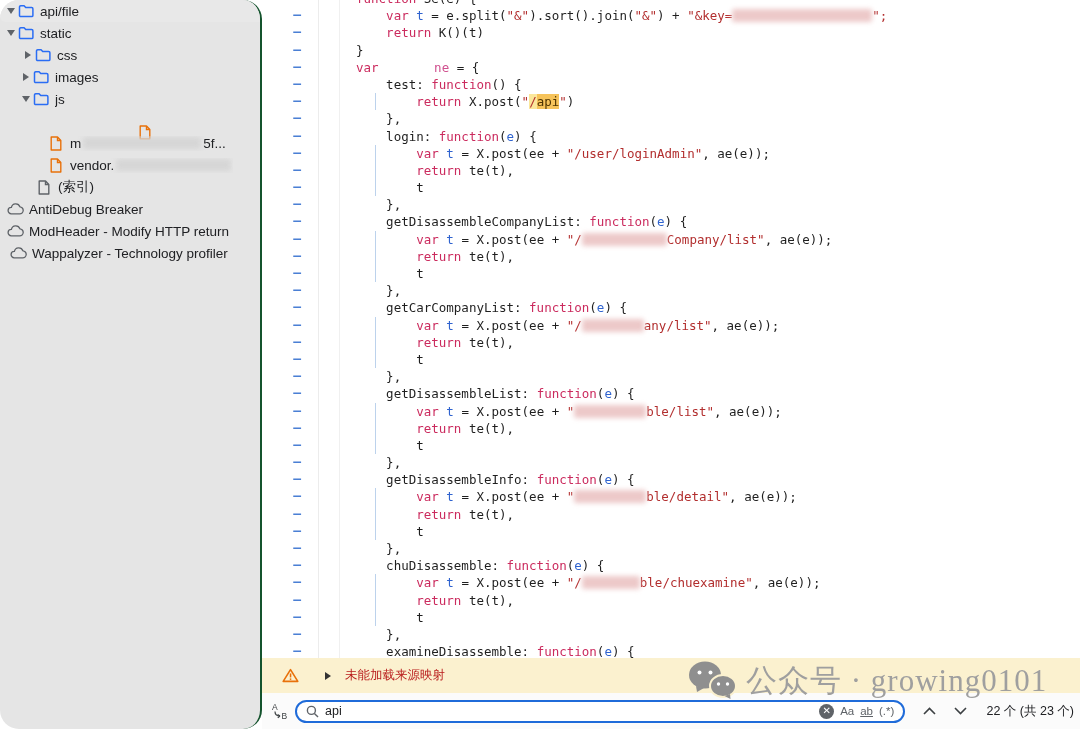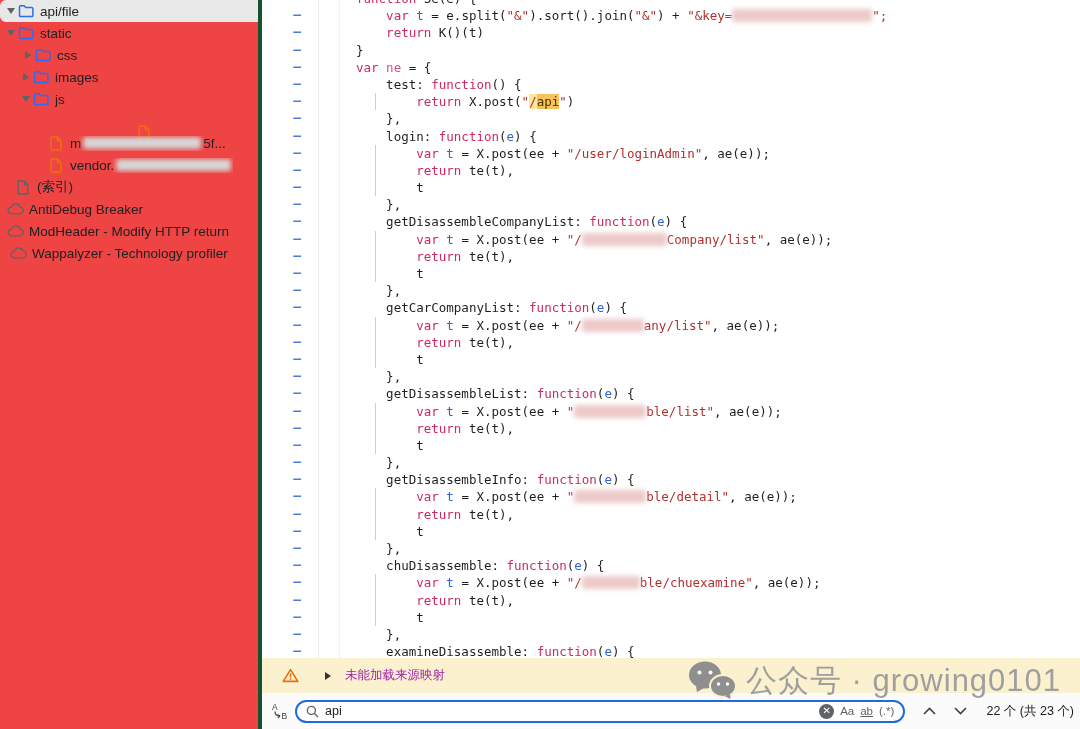--- a/index.html
+++ b/index.html
@@ -2,21 +2,21 @@
 <html><head>
 <meta charset="utf-8">
 <style>
   * { margin:0; padding:0; box-sizing:border-box; }
   html,body { width:1080px; height:729px; overflow:hidden; background:#ffffff;
               font-family:"Liberation Sans", sans-serif; }
   .app { position:relative; width:1080px; height:729px; background:#fff; }
 
   
   .sidebar { position:absolute; left:0; top:0; width:262px; height:729px;
-             background:#ef4444; border-right:4px solid #14532d; overflow:hidden; }
+             background:#e5e5e5; border-right:2px solid #14532d; overflow:hidden;border-radius:19px; }
   .tree-row { display:flex; align-items:center; height:22px; font-size:13.5px;
               color:#202124; white-space:nowrap; cursor:default; }
   .tree-row.selected { background:#e8e8e8; border-radius:6px 0 0 6px; }
   .arrow { width:13px; height:12px; display:inline-flex; align-items:center;
            justify-content:center; flex:0 0 13px; }
   .arrow.expanded::after { content:""; border-left:4.5px solid transparent;
            border-right:4.5px solid transparent; border-top:6px solid #5f6368; }
   .arrow.collapsed::after { content:""; border-top:4.5px solid transparent;
            border-bottom:4.5px solid transparent; border-left:6px solid #5f6368; }
   .tree-icon { width:18px; height:16px; margin-right:5px; flex:0 0 18px;
@@ -37,36 +37,36 @@
   .code { position:relative; padding-left:37px; flex:1; }
   .code-rule { position:absolute; left:20px; top:0; bottom:0;
                border-left:1px solid #f0f0f0; }
   .code-line { position:relative; height:17.2px; line-height:17.2px; white-space:pre;
                font-family:"DejaVu Sans Mono", monospace; font-size:12.5px; color:#1f1f1f; }
   .code-line.guide::before { content:""; position:absolute; left:calc(2ch + 4px);
                top:0; height:100%; border-left:1px solid #bcd2ec; }
   .kw   { color:#cb2b5e; }
   .str  { color:#b22e2e; }
   .def  { color:#2f63cf; }
-  .defp { color:#d0518f; }
+  .defp { color:#d0518f;margin-left:48px; }
   .pl   { color:#1f1f1f; }
   .hl1  { background:#fbe79b; color:#b22e2e; }
   .hl2  { background:#f6c35a; color:#4d3300; }
   .blur-pink { display:inline-block; height:13px; background:#edc9c9;
                filter:blur(2.5px); border-radius:2px; vertical-align:-2px; }
 
   
   .warning-bar { position:absolute; left:0; right:0; bottom:36px; height:35px;
                  background:#fbf1cf; display:flex; align-items:center;
                  padding-left:20px; gap:12px; }
   .warn-icon { width:17px; height:15px; flex:0 0 17px; }
   .disclosure { width:0; height:0; border-top:4.5px solid transparent;
                 border-bottom:4.5px solid transparent; border-left:6.5px solid #333;
                 display:inline-block; margin-left:14px; }
-  .warning-text { font-size:12.5px; color:#a21caf; margin-left:2px; }
+  .warning-text { font-size:12.5px; color:#b91c1c; margin-left:2px; }
 
   
   .search-bar { position:absolute; left:0; right:0; bottom:0; height:36px;
                 background:#fbfbfb; display:flex; align-items:center; padding:0 6px; }
   .replace-toggle { width:20px; height:20px; margin:0 5px 0 2px; flex:0 0 20px;
                     display:flex; align-items:center; justify-content:center; }
   .search-pill { width:627px; height:23px; border:2px solid #1f6bd9; border-radius:13px;
                  background:#fff; display:flex; align-items:center; padding:0 9px; gap:6px; }
   .search-pill input { border:none; outline:none; flex:1; font-size:12.5px;
                  color:#202124; background:transparent;
@@ -79,21 +79,21 @@
                justify-content:center; font-size:10px; line-height:1; }
   .nav-btn { width:16px; height:16px; margin-left:16px; display:flex;
              align-items:center; justify-content:center; }
   .result-count { margin-left:18px; font-size:12.5px; color:#202124; white-space:nowrap; }
 
   
   .watermark { position:absolute; left:688px; top:660px; display:flex;
                align-items:center; gap:8px; color:#9f9f9f; z-index:6;
                pointer-events:none; }
   .watermark-text { font-size:31px; letter-spacing:1px;
-                    font-family:Liberation Sans, sans-serif; }
+                    font-family:Liberation Serif, serif; }
 </style>
 </head>
 <body>
 
 <div class="app">
 
   <div class="sidebar">
       <div class="tree-row selected" style="padding-left: 4px;">
         <span class="arrow expanded"></span>
         <span class="tree-icon">
@@ -162,21 +162,21 @@
       <div class="tree-row" style="padding-left: 34px;">
         <span class="arrow none"></span>
         <span class="tree-icon">
           <svg width="12" height="15" viewBox="0 0 12 15">
             <path d="M1.2 1 h6.3 l3.3 3.5 v9.5 h-9.6 z" fill="none" stroke="#e8710a" stroke-width="1.4" stroke-linejoin="round"></path>
             <path d="M7.5 1 v3.5 h3.3" fill="none" stroke="#e8710a" stroke-width="1.4"></path>
           </svg>
         </span>
         <span class="tree-label">vendor.<span class="blur-gray" style="width: 115px;"></span></span>
       </div>
-      <div class="tree-row" style="padding-left: 1px;">
+      <div class="tree-row" style="padding-left: 22px;">
         <span class="arrow none"></span>
         <span class="tree-icon">
           <svg width="12" height="15" viewBox="0 0 12 15">
             <path d="M1.2 1 h6.3 l3.3 3.5 v9.5 h-9.6 z" fill="none" stroke="#5f6368" stroke-width="1.4" stroke-linejoin="round"></path>
             <path d="M7.5 1 v3.5 h3.3" fill="none" stroke="#5f6368" stroke-width="1.4"></path>
           </svg>
         </span>
         <span class="tree-label">(索引)</span>
       </div>
       <div class="tree-row" style="padding-left: 6px;">

